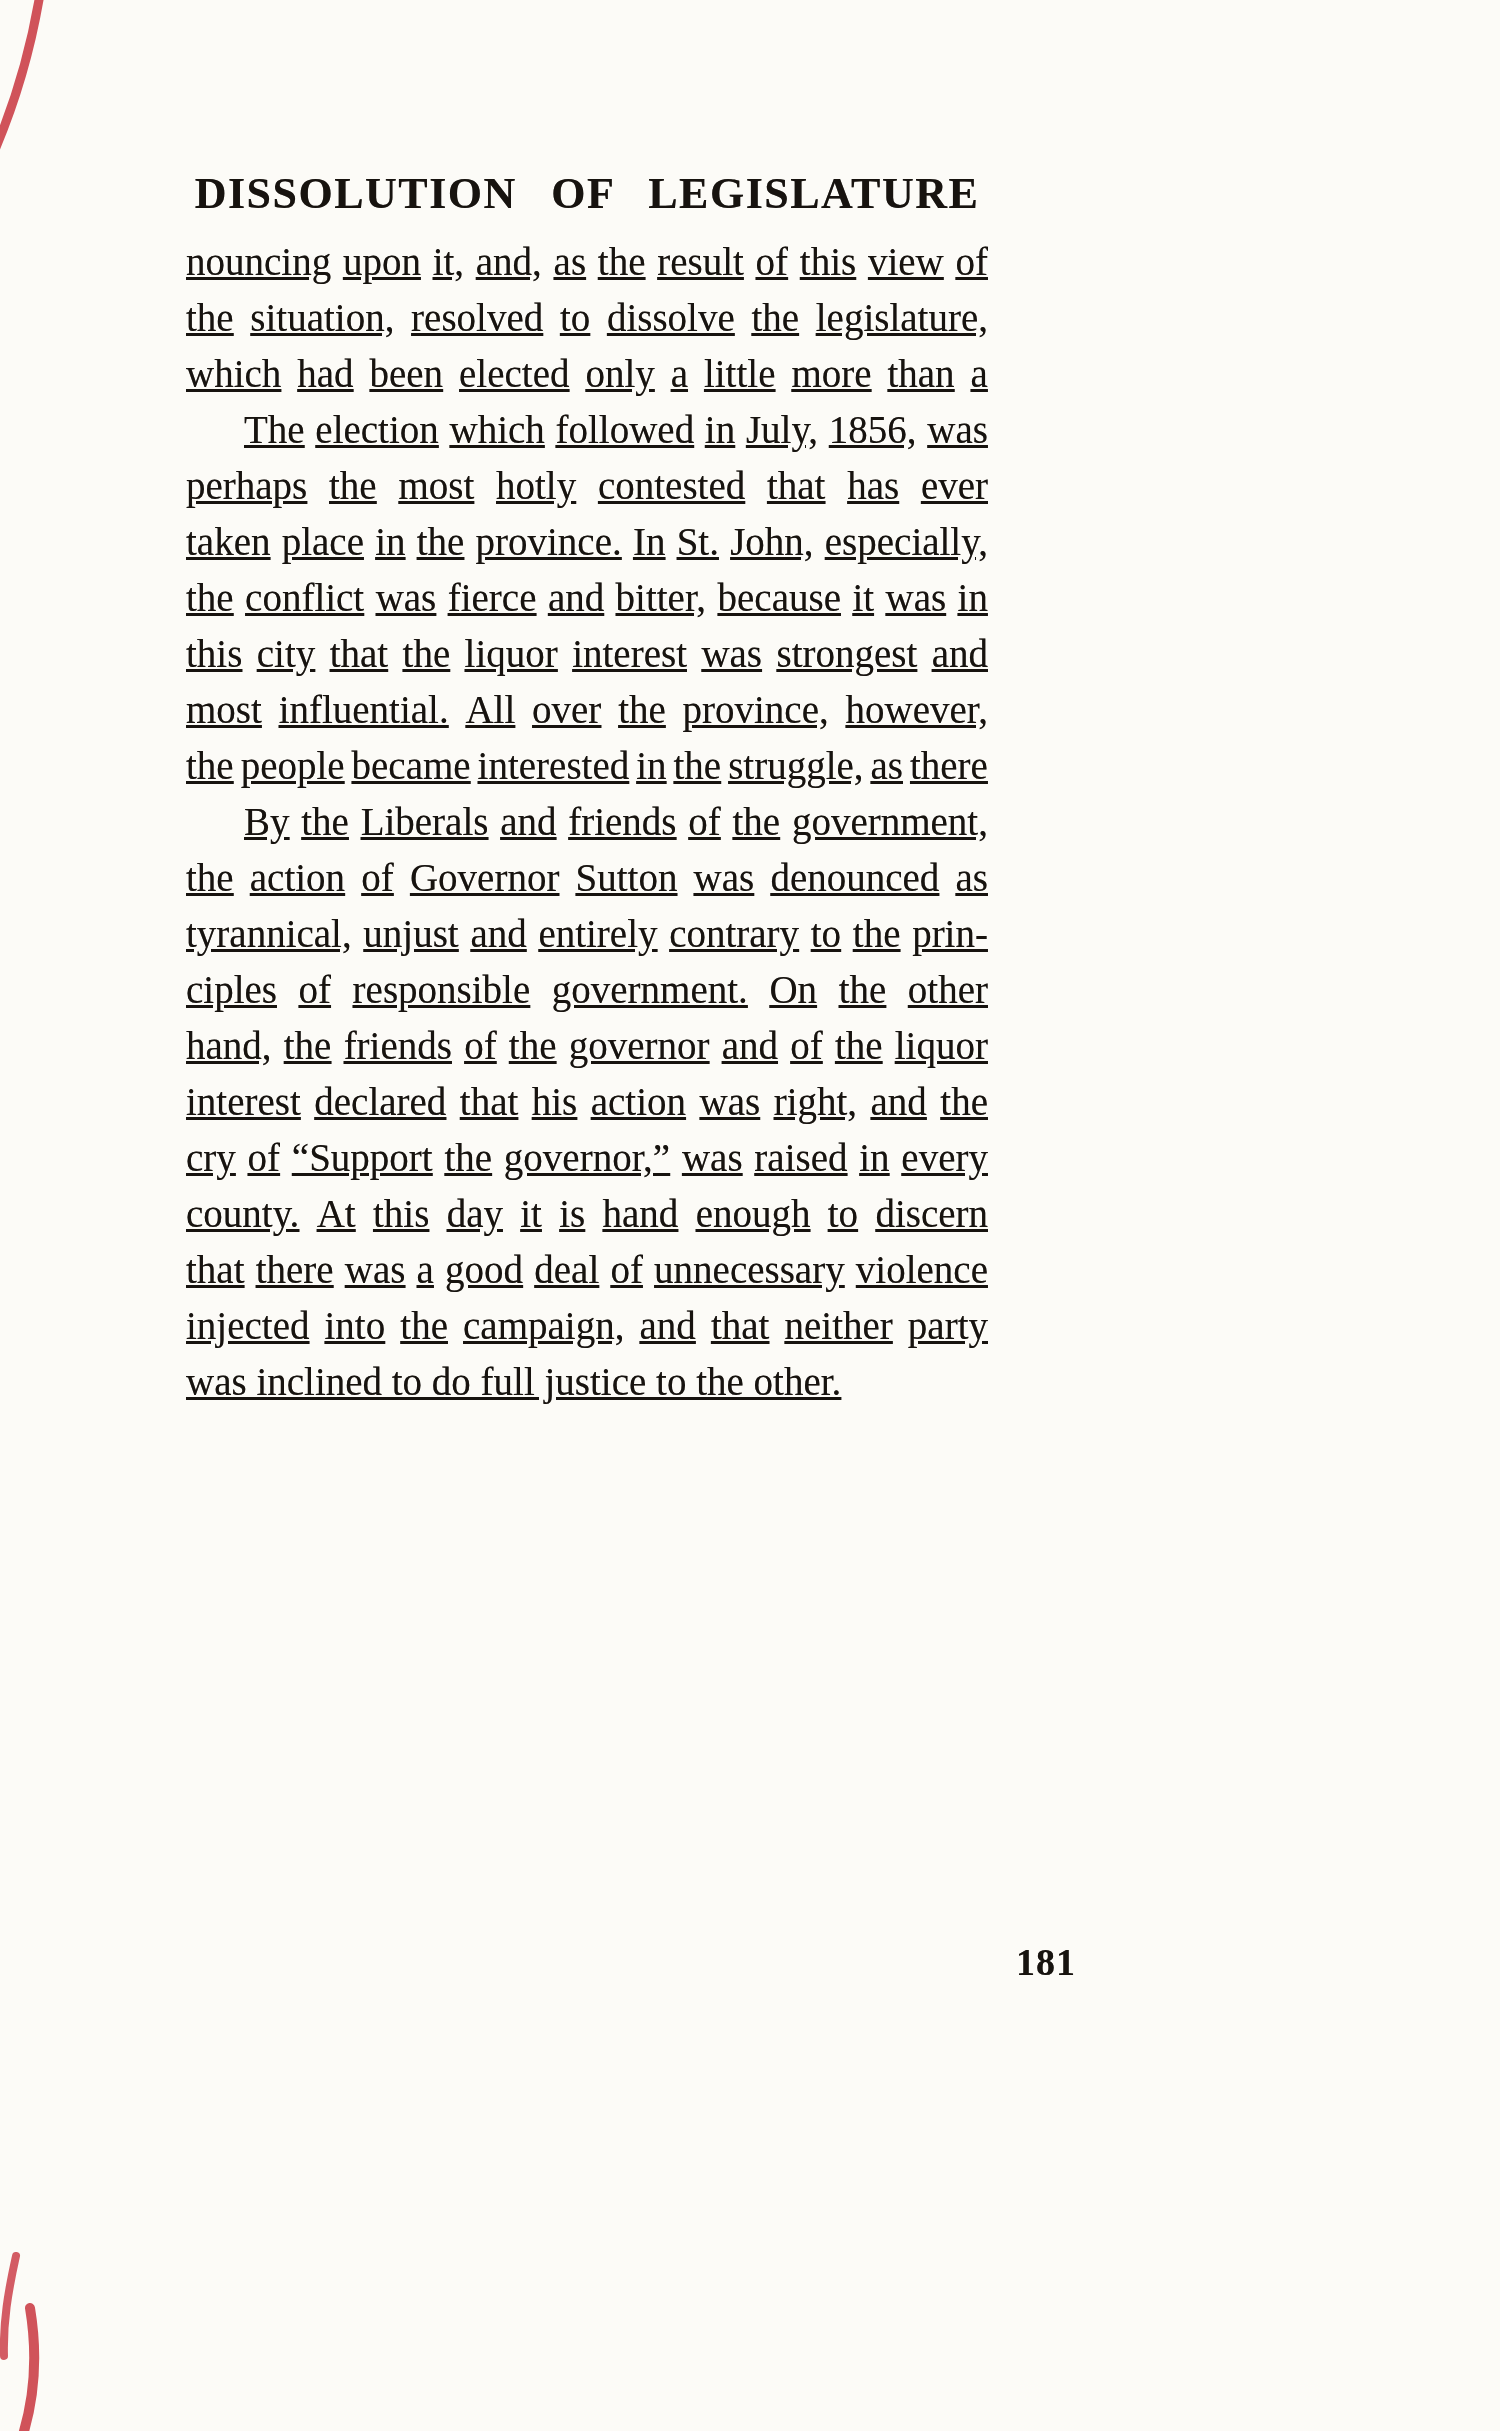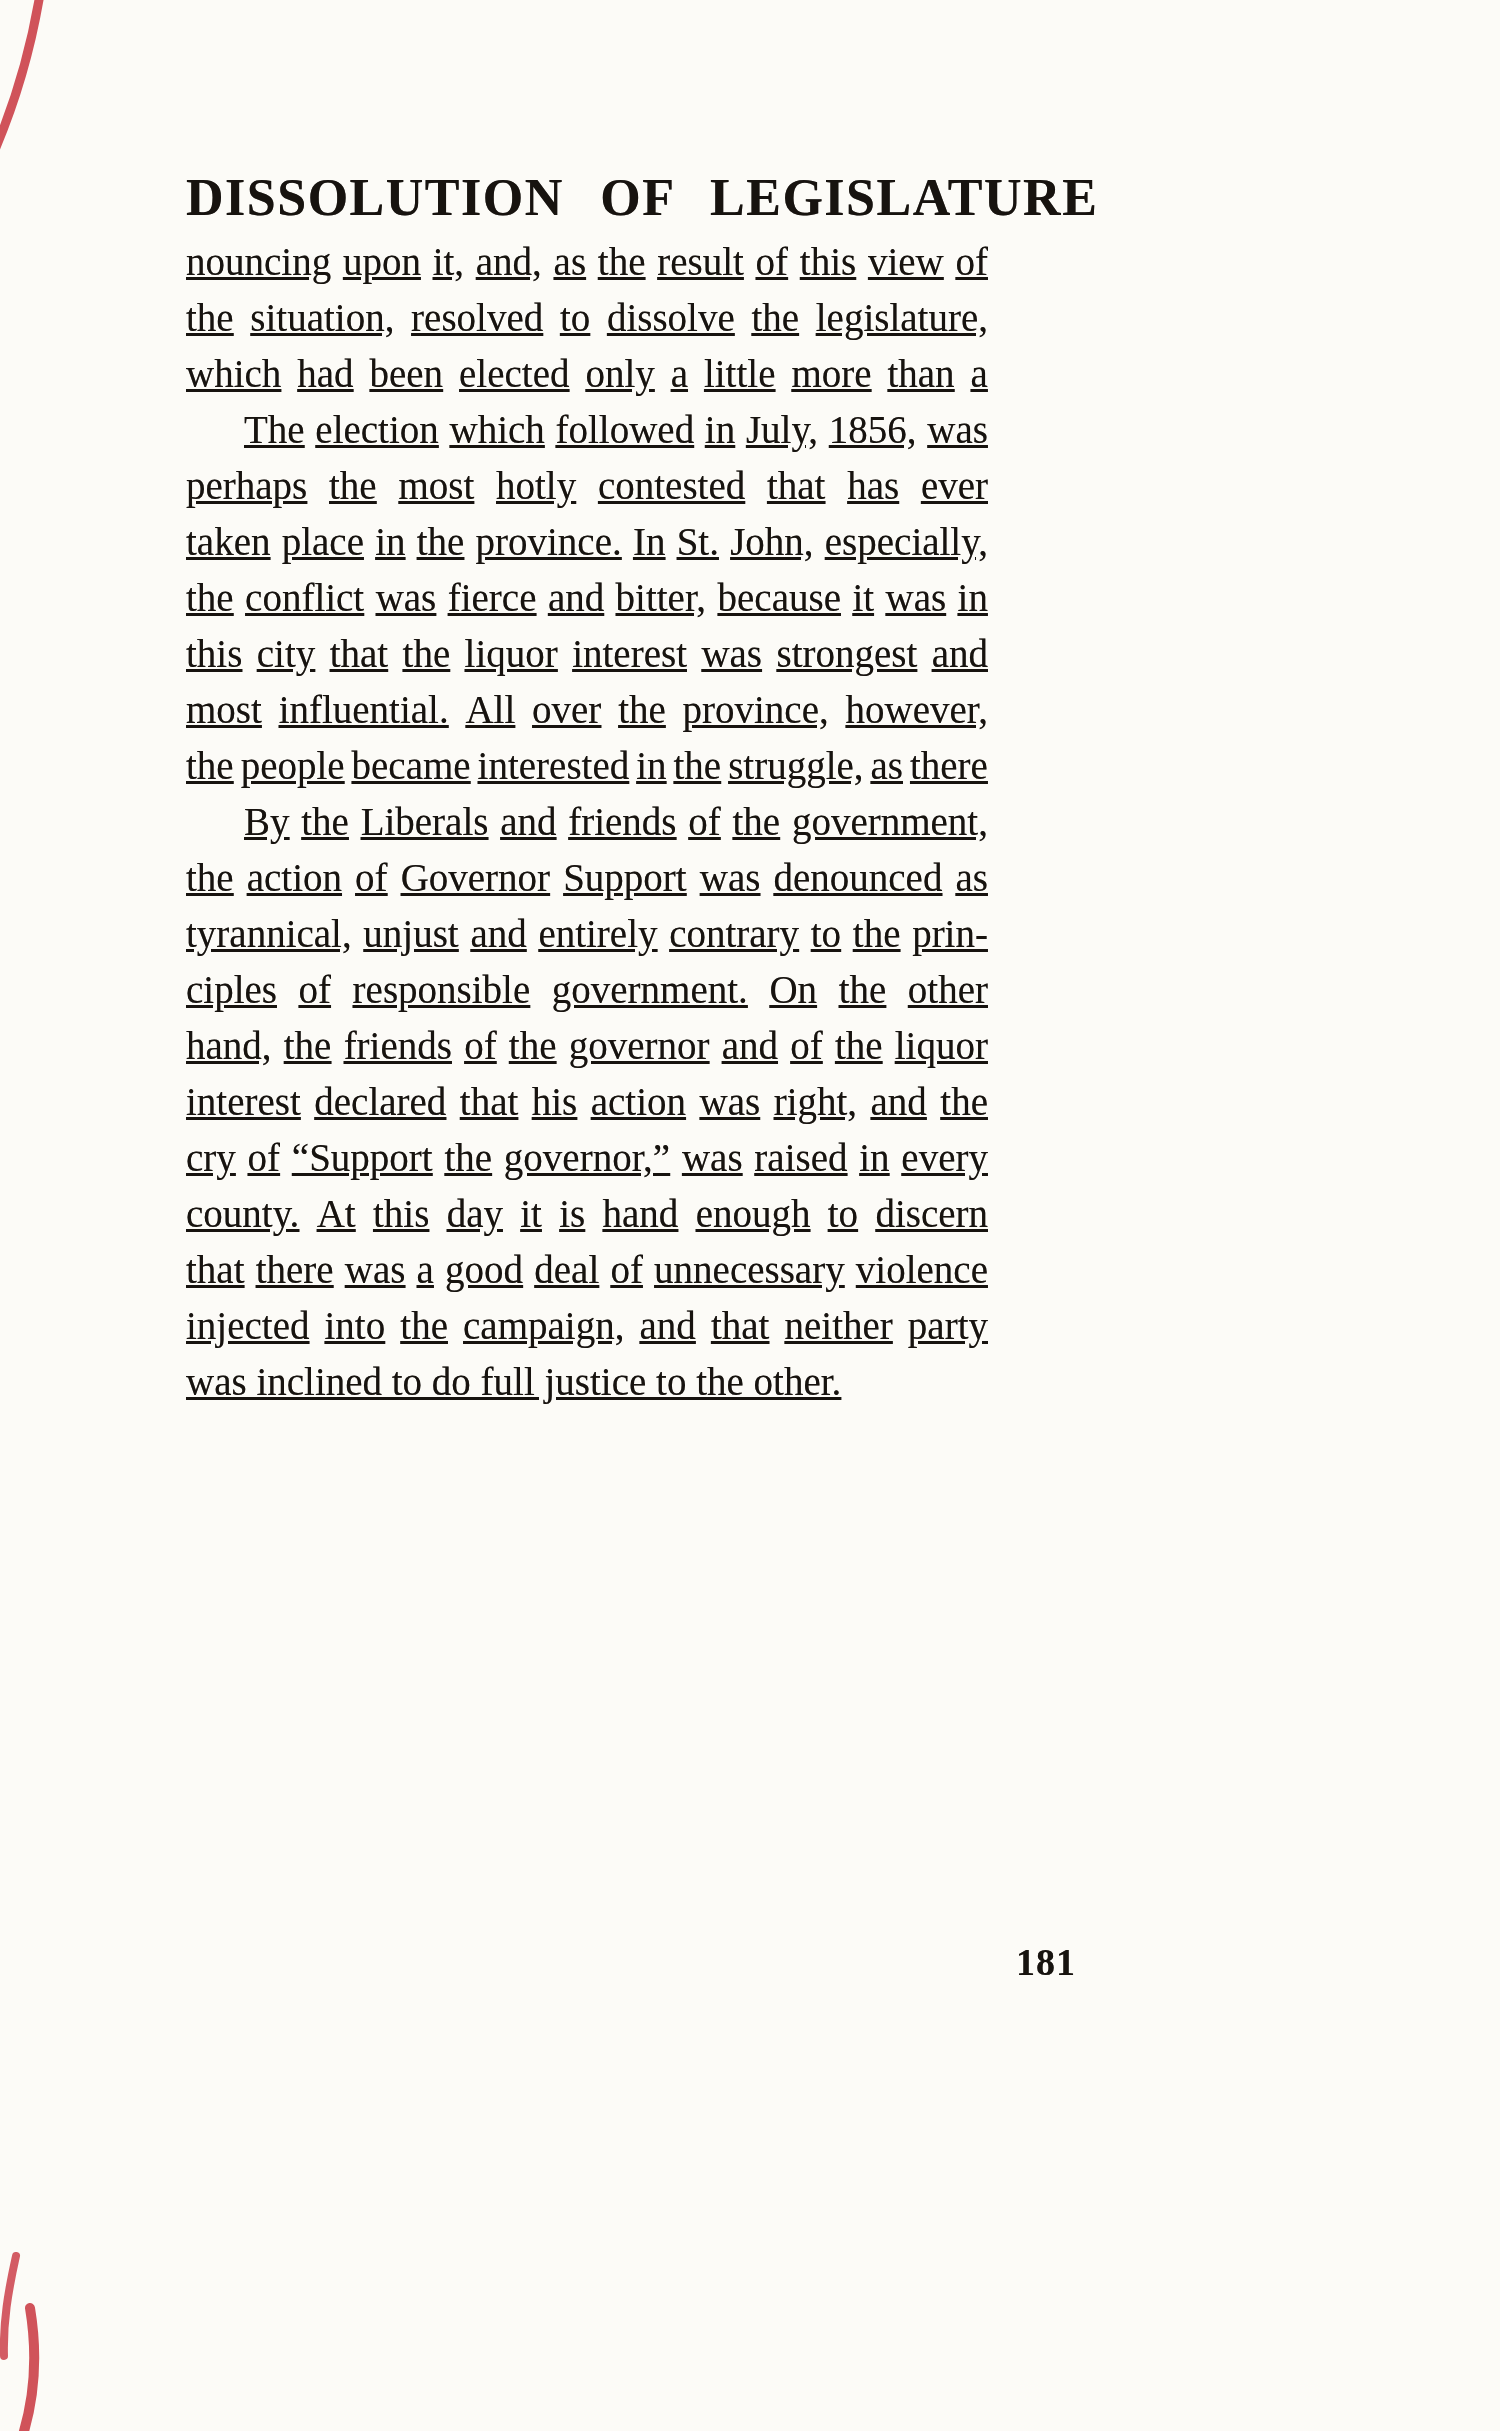--- a/index.html
+++ b/index.html
@@ -11,21 +11,21 @@
     overflow: hidden;
     font-family: "Liberation Serif", "DejaVu Serif", serif;
     color: #17130f;
   }
   .running-head {
     position: absolute;
     left: 186px;
     top: 168px;
     width: 802px;
     text-align: center;
-    font-size: 52px;
+    font-size: 44px;
     font-weight: bold;
     letter-spacing: 1.5px;
     word-spacing: 22px;
     white-space: nowrap;
     text-shadow: 0 0 0.6px rgba(23,19,15,.6);
   }
   .text-block {
     position: absolute;
     left: 186px;
     top: 234px;
@@ -192,21 +192,21 @@
         <span>friends</span>
         <span>of</span>
         <span>the</span>
         <span>government,</span>
       </div>
       <div class="line just">
         <span>the</span>
         <span>action</span>
         <span>of</span>
         <span>Governor</span>
-        <span>Support</span>
+        <span>Sutton</span>
         <span>was</span>
         <span>denounced</span>
         <span>as</span>
       </div>
       <div class="line just">
         <span>tyrannical,</span>
         <span>unjust</span>
         <span>and</span>
         <span>entirely</span>
         <span>contrary</span>

